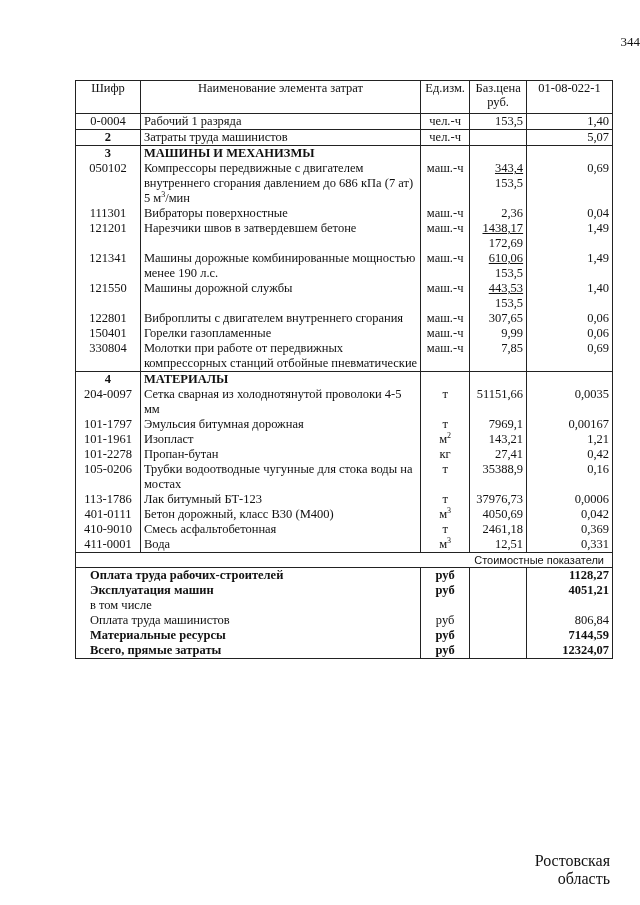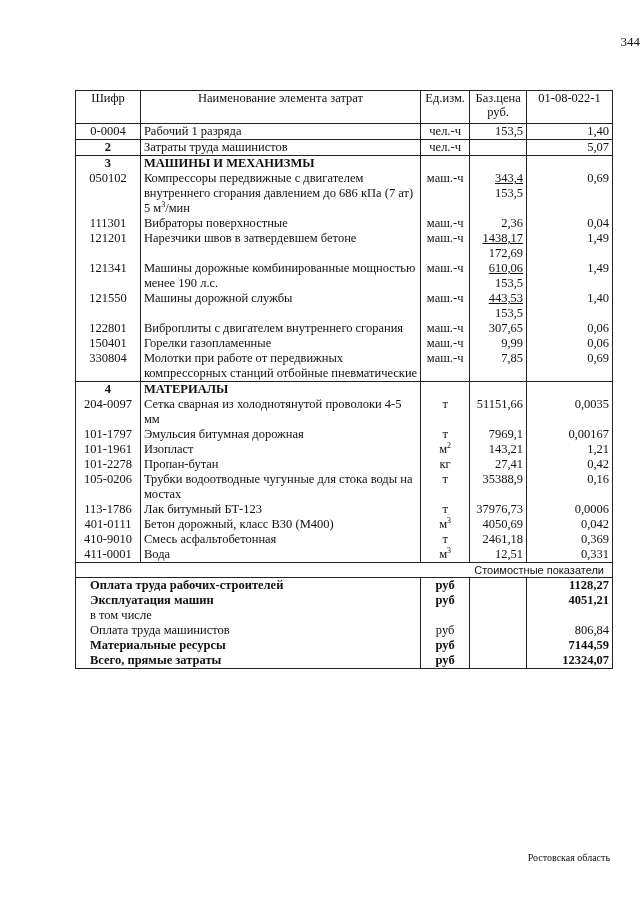--- a/index.html
+++ b/index.html
@@ -1,20 +1,20 @@
 <!DOCTYPE html>
 <html><head>
 <meta charset="utf-8">
 <style>
   html, body { margin: 0; padding: 0; background: #ffffff; }
   body { width: 640px; height: 905px; position: relative; overflow: hidden;
          font-family: "Liberation Serif", "DejaVu Serif", serif; color: #111; }
   .page-num { position: absolute; top: 34px; left: 0; width: 640px; text-align: right;
               font-size: 13px; }
-  table.est { position: absolute; left: 75px; top: 90px; width: 538px;
+  table.est { position: absolute; left: 75px; top: 80px; width: 538px;
               border-collapse: collapse; font-size: 12.5px; line-height: 15px; }
   table.est td, table.est th { padding: 0 3px; vertical-align: top; }
   col.c1 { width: 65px; } col.c2 { width: 281px; } col.c3 { width: 49px; }
   col.c4 { width: 57px; } col.c5 { width: 86px; }
   thead th { font-weight: normal; border: 1px solid #222; height: 32px; vertical-align: middle;
              text-align: center; }
   thead th.price { line-height: 14px; }
   tbody td { border-left: 1px solid #222; border-right: 1px solid #222; }
   tr.ruled td { border-top: 1px solid #222; border-bottom: 1px solid #222; }
   tr.sec td { border-top: 1px solid #222; }
@@ -24,21 +24,21 @@
   td.bold, span.bold { font-weight: bold; }
   td.price u { text-decoration: underline; }
   sup { font-size: 8px; line-height: 0; }
   tr.last td { border-bottom: 1px solid #222; }
   tr.costs td { border: 1px solid #222; text-align: right; font-family: "Liberation Sans", "DejaVu Sans", sans-serif;
                 font-size: 11px; padding-right: 8px; height: 14px; line-height: 14px; }
   tr.sum td { border-left: 1px solid #222; border-right: 1px solid #222; }
   tr.sum td.label { padding-left: 14px; border-right: 0; }
   tr.sum.final td { border-bottom: 1px solid #222; }
   .footer { position: absolute; left: 480px; top: 852px; width: 130px; text-align: right;
-            font-size: 10px; }
+            font-size: 16px; }
 </style>
 </head>
 <body>
 
 <div class="page-num">344</div>
 
 <table class="est">
   <colgroup>
       <col class="c1">
       <col class="c2">

